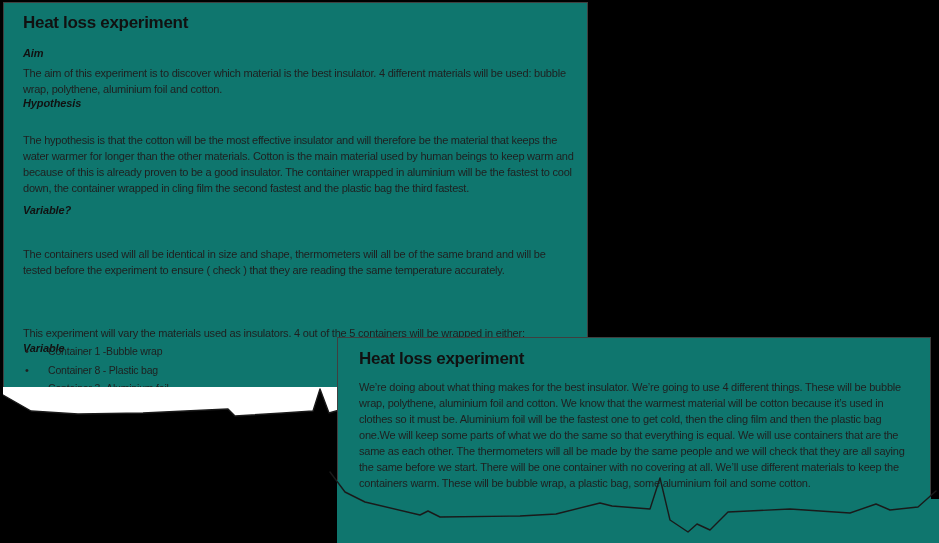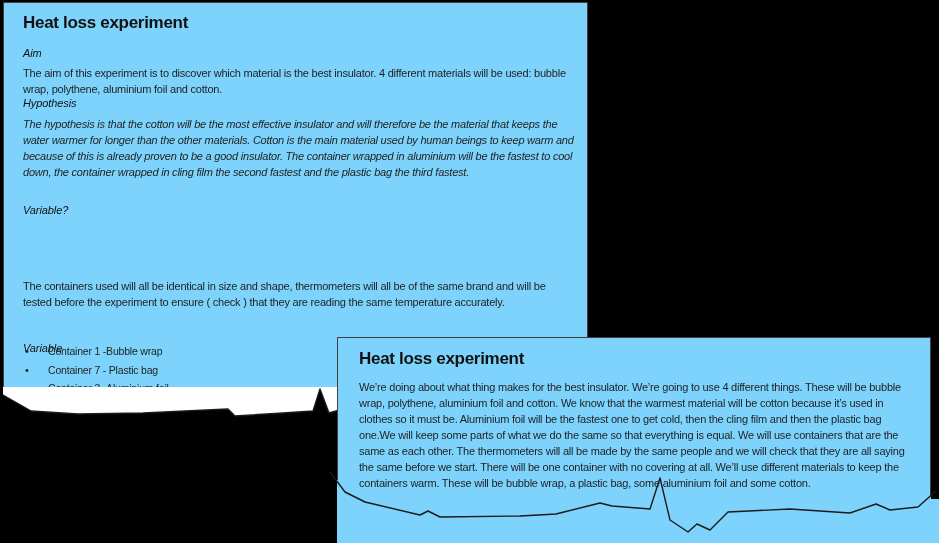--- a/index.html
+++ b/index.html
@@ -4,38 +4,38 @@
 <style>
   html,body{margin:0;padding:0;}
   body{
     width:939px;height:543px;
     background:#000;
     position:relative;
     overflow:hidden;
     font-family:"Liberation Sans","DejaVu Sans",sans-serif;
     color:#1f1f1f;
   }
-  .page{position:absolute;background:#7dd3fc;}
+  .page{position:absolute;background:#0f766e;}
   
   #doc1{left:3px;top:2px;width:585px;height:385px;z-index:1;
         border-top:1px solid #3f3f3f;border-left:1px solid #3f3f3f;border-right:1px solid #3f3f3f;
         box-sizing:border-box;}
   #doc1-tear{position:absolute;left:3px;top:387px;width:585px;height:46px;z-index:1;display:block;}
   #doc1 .block{position:absolute;left:19px;width:552px;}
   .doc-title{font-size:17px;font-weight:bold;letter-spacing:-0.3px;color:#111;}
-  .h-sub{font-size:11px;font-weight:normal;font-style:italic;color:#111;letter-spacing:-0.1px;}
+  .h-sub{font-size:11px;font-weight:bold;font-style:italic;color:#111;letter-spacing:-0.1px;}
   .para{font-size:11px;line-height:16px;letter-spacing:-0.22px;}
   #d1-title{top:10px;}
   #d1-h-aim{top:44px;}
   #d1-p-aim{top:62px;}
   #d1-h-hyp{top:94px;}
-  #d1-p-hyp{top:113px;font-style:italic;}
+  #d1-p-hyp{top:129px;}
   #d1-h-const{top:201px;}
   #d1-p-const1{top:221px;}
-  #d1-p-const2{top:243px;margin-top:32px;}
+  #d1-p-const2{top:243px;}
   #d1-p-const3{top:284px;}
   #d1-h-var{top:303px;margin-top:36px;}
   #d1-p-var{top:322px;}
   #d1-bullets{top:339px;left:38px;width:520px;list-style:none;margin:0;padding:0;}
   #d1-bullets li{font-size:10.5px;line-height:18.5px;letter-spacing:-0.2px;padding-left:25px;position:relative;}
   #d1-bullets li .bullet-dot{position:absolute;left:2px;top:0;font-size:11px;}
   
   #doc2{left:337px;top:337px;width:602px;height:206px;z-index:2;}
   #doc2 .edge{position:absolute;background:#3f3f3f;}
   #doc2 .edge-top{left:0;top:0;width:594px;height:1px;}
@@ -56,24 +56,25 @@
   <div class="block h-sub" id="d1-h-aim">Aim</div>
   <div class="block para" id="d1-p-aim">The aim of this experiment is to discover which material is the best insulator. 4 different materials will be used: bubble wrap, polythene, aluminium foil and cotton.</div>
 
   <div class="block h-sub" id="d1-h-hyp">Hypothesis</div>
   <div class="block para" id="d1-p-hyp">The hypothesis is that the cotton will be the most effective insulator and will therefore be the material that keeps the water warmer for longer than the other materials. Cotton is the main material used by human beings to keep warm and because of this is already proven to be a good insulator. The container wrapped in aluminium will be the fastest to cool down, the container wrapped in cling film the second fastest and the plastic bag the third fastest.</div>
 
   <div class="block h-sub" id="d1-h-const">Variable?</div>
   <div class="block para" id="d1-p-const2">The containers used will all be identical in size and shape, thermometers will all be of the same brand and will be tested before the experiment to ensure ( check ) that they are reading the same temperature accurately.</div>
 
   <div class="block h-sub" id="d1-h-var">Variable</div>
+  <div class="block para" id="d1-p-var">This experiment will vary the materials used as insulators. 4 out of the 5 containers will be wrapped in either:</div>
 
   <ul class="block" id="d1-bullets">
     <li><span class="bullet-dot">•</span><span>Container 1 -Bubble wrap</span></li>
-    <li><span class="bullet-dot">•</span><span>Container 7 - Plastic bag</span></li>
+    <li><span class="bullet-dot">•</span><span>Container 8 - Plastic bag</span></li>
     <li><span class="bullet-dot">•</span><span>Container 3 -Aluminium foil</span></li>
     <li><span class="bullet-dot">•</span><span>Container 4 – Cotton</span></li>
   </ul>
 </div>
 
 <svg id="doc1-tear" viewBox="0 0 585 46" preserveAspectRatio="none">
   <path fill="#ffffff" stroke="none" d="M0,0 L585,0 L585,12 L540,14 L480,17 L420,20 L360,24 L340,22 L326,26 L317,2 L310,24 L280,26 L232,29 L225,22 L140,26 L75,27 L28,24 L0,8 Z"></path>
   <path fill="none" stroke="#1a1a1a" stroke-width="1.4" stroke-linejoin="round" stroke-linecap="round" d="M0,8 L28,24 L75,27 L140,26 L225,22 L232,29 L280,26 L310,24 L317,2 L326,26 L340,22 L360,24 L420,20 L480,17 L540,14 L585,12"></path>
 </svg>
 

